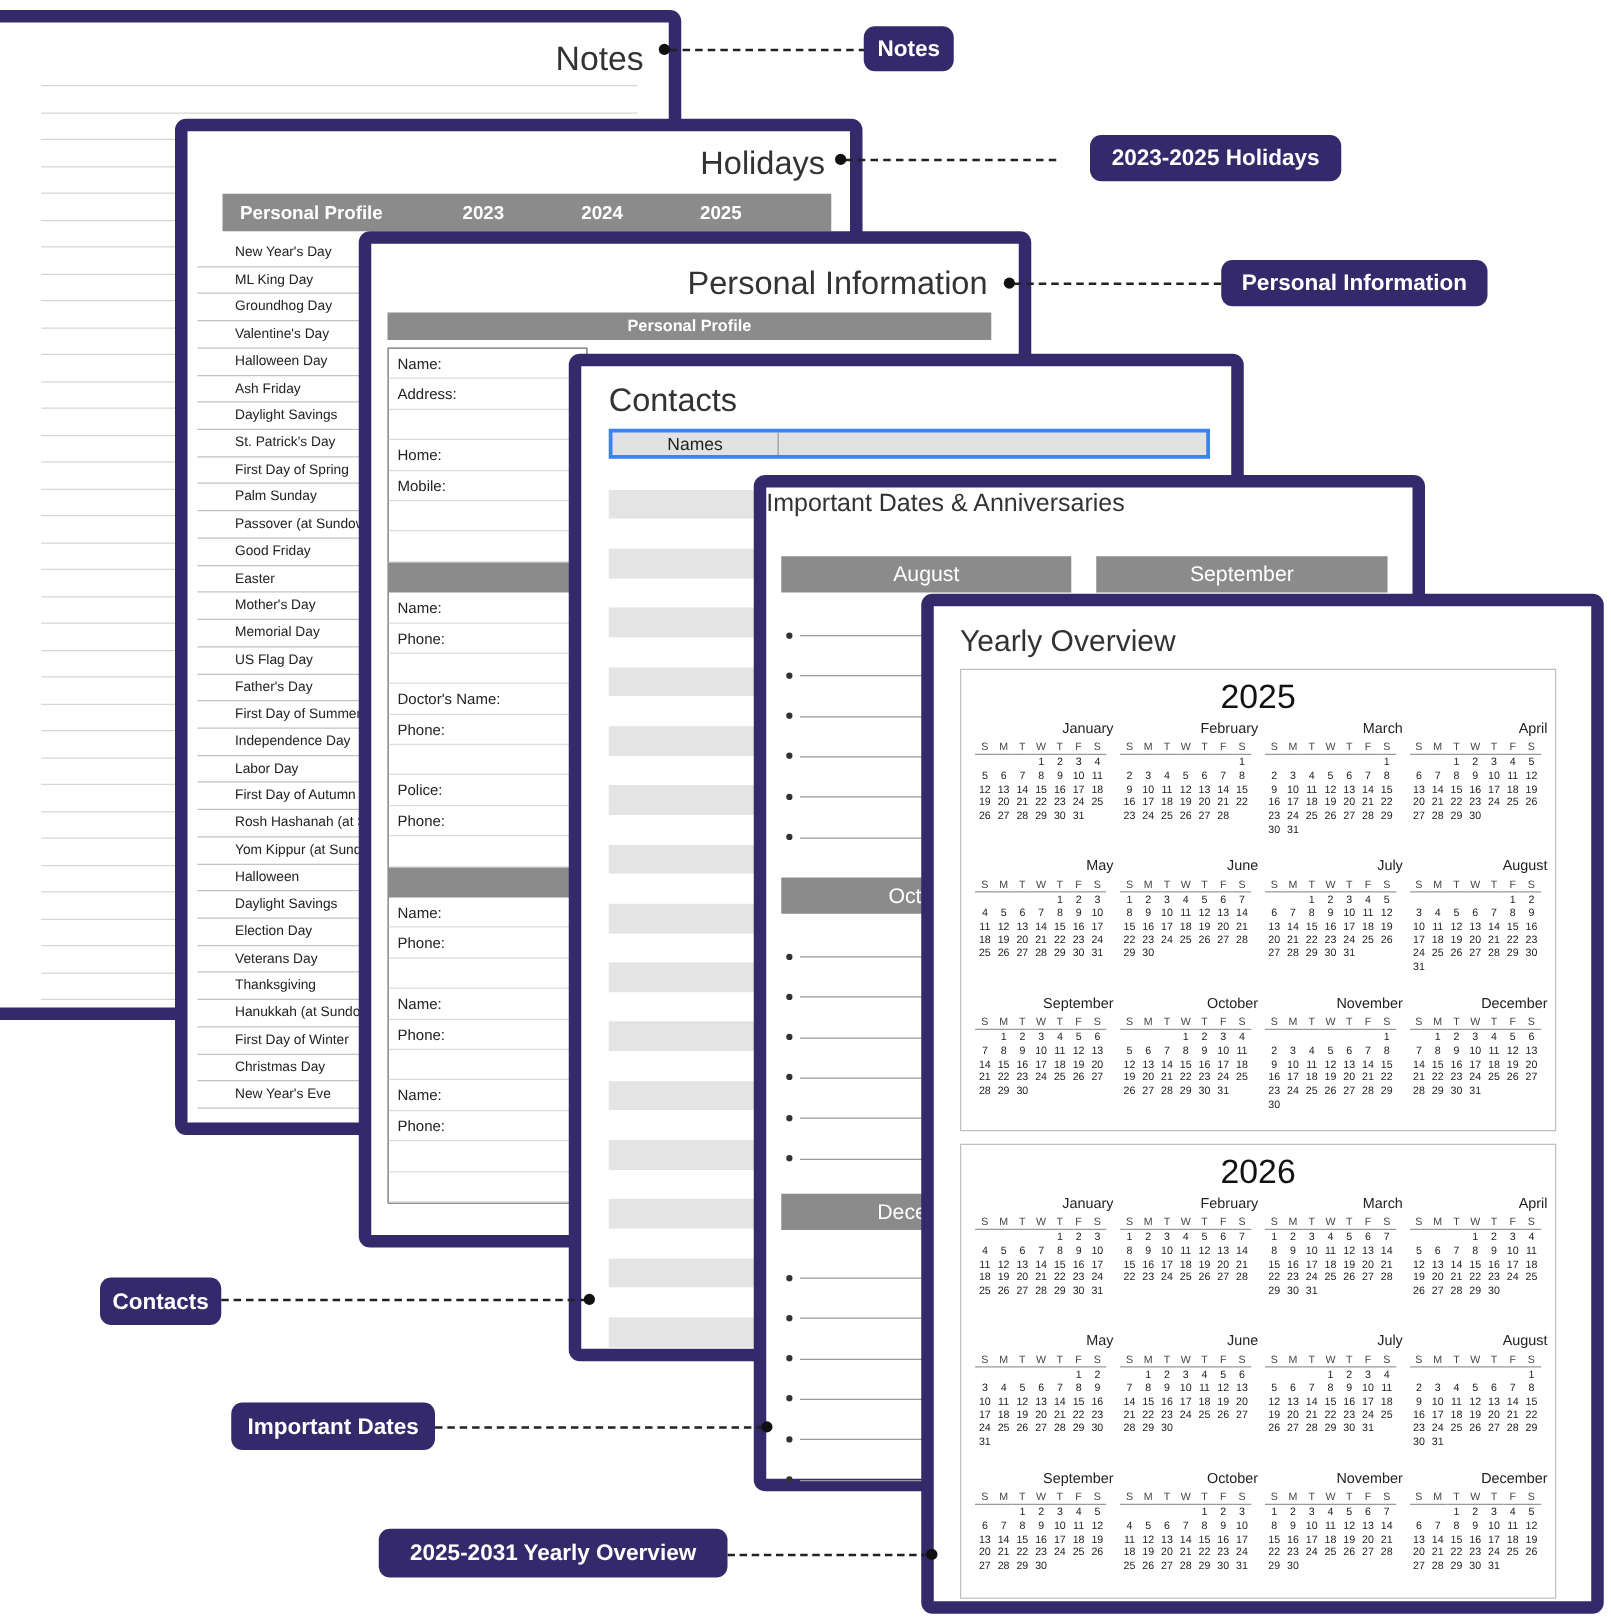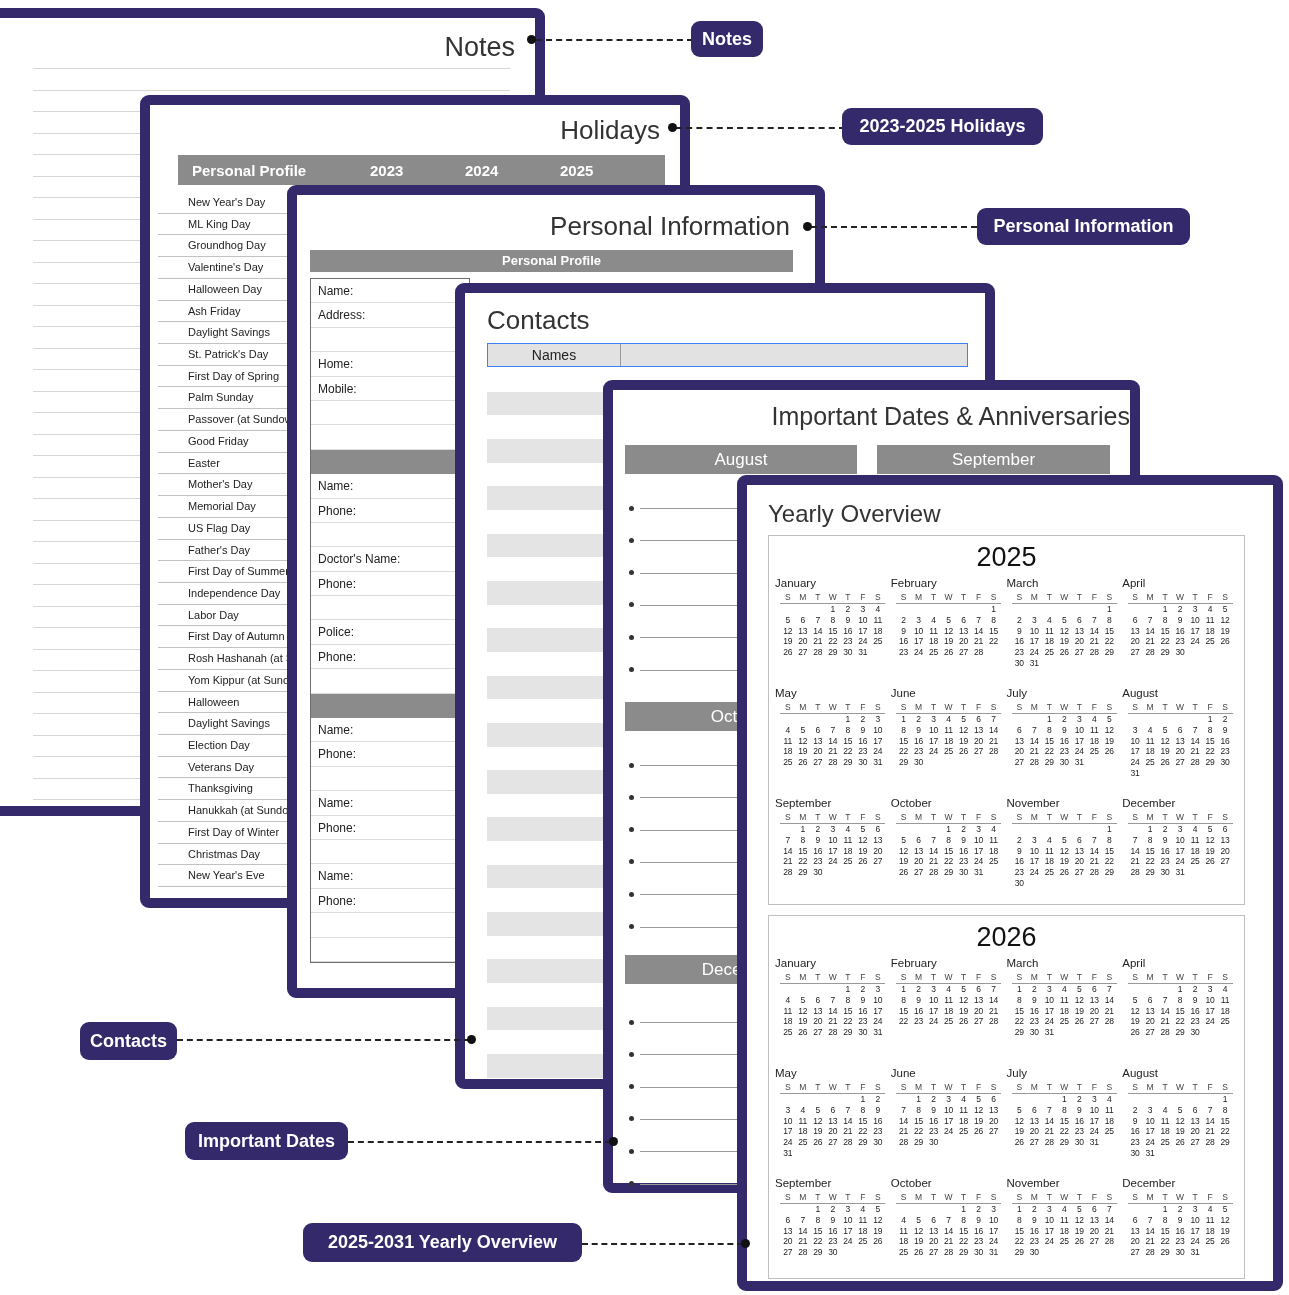--- a/index.html
+++ b/index.html
@@ -13,21 +13,21 @@
   .page-personal{left:287px;top:185px;width:538px;height:813px;z-index:3}
   .page-contacts{left:455px;top:283px;width:540px;height:806px;z-index:4}
   .page-important{left:603px;top:380px;width:537px;height:813px;z-index:5}
   .page-yearly{left:737px;top:475px;width:546px;height:816px;z-index:6}
 
   .ptitle{position:absolute;color:#333;font-weight:400;white-space:nowrap}
   .t-notes{top:14px;right:20px;font-size:27px}
   .t-holidays{top:10px;right:20px;font-size:26px}
   .t-personal{top:16px;right:25px;font-size:26px}
   .t-contacts{top:12px;left:22px;font-size:26px}
-  .t-important{top:12px;left:0;width:100%;text-align:right;font-size:25px}
+  .t-important{top:2px;left:0;width:100%;text-align:left;font-size:20px}
   .t-yearly{top:15px;left:21px;font-size:24px}
 
   
   .rule{position:absolute;left:45px;right:25px;height:0;border-top:1px solid #d6d6d6}
 
   
   .hol-bar{position:absolute;left:28px;top:50px;width:487px;height:30px;background:var(--bar_gray,#8b8b8b);
     color:#fff;font-weight:bold;font-size:15px;display:flex;align-items:center;padding-right:10px}
   .hol-bar .lbl{flex:1;padding-left:14px}
   .hol-bar .yr{width:95px;}
@@ -38,21 +38,21 @@
   
   .per-bar{position:absolute;left:13px;top:55px;width:483px;height:22px;background:var(--bar_gray,#8b8b8b);
     color:#fff;font-weight:bold;font-size:13px;text-align:center;line-height:22px}
   .pform{position:absolute;left:13px;top:83px;width:160px;border:1.5px solid #6e6e6e;background:#fff}
   .prow{height:24.4px;line-height:24.4px;font-size:12px;color:#222;padding-left:7px;
     border-bottom:1px solid #dcdcdc;white-space:nowrap;overflow:hidden}
   .pdiv{background:var(--bar_gray,#8b8b8b);border-bottom:none}
 
   
   .cthead{position:absolute;left:22px;top:50px;width:481px;height:24px;display:flex;
-    background:var(--head_bg,#e2e2e2);border:1px solid #3b82f6;font-size:14px}
+    background:var(--head_bg,#e2e2e2);border:3px solid #3b82f6;font-size:14px}
   .cthead div{display:flex;align-items:center;justify-content:center}
   .cth-names{width:133px;border-right:1px solid #9a9a9a}
   .cth-details{flex:1}
   .stripes{position:absolute;left:22px;top:75px;width:481px}
   .stripe{height:23.67px;background:#fff}
   .stripe.alt{background:var(--stripe,#e4e4e4)}
 
   
   .mbar{position:absolute;height:29px;background:var(--bar_gray,#8b8b8b);color:#fff;font-size:17px;
     display:flex;align-items:center;justify-content:center}
@@ -62,21 +62,21 @@
   .drow.rleft{left:27px;width:220px}
   .drow.rright{left:279px;width:220px}
   .drow::before{content:'';position:absolute;left:-11px;top:-2.5px;width:5px;height:5px;border-radius:50%;background:#333}
 
   
   .yearbox{position:absolute;left:21px;width:477px;border:1px solid #c0c0c0;background:#fff}
   #year-0{top:50px;height:370px}
   #year-1{top:430px;height:364px}
   .ytitle{text-align:center;font-size:27px;color:#111;margin:6px 0 4px}
   .months{display:grid;grid-template-columns:repeat(4,1fr);grid-auto-rows:104px;row-gap:6px;padding:0 6px}
-  .mname{text-align:left;font-size:11.5px;color:#222;margin-bottom:3px}
+  .mname{text-align:right;font-size:11.5px;color:#222;margin-bottom:3px}
   .mgrid{display:grid;grid-template-columns:repeat(7,15px);justify-content:center}
   .dhc{font-size:8.5px;line-height:11px;text-align:center;color:#444;border-bottom:1px solid #999}
   .dcc{font-size:8.5px;line-height:10.8px;text-align:center;color:#222}
 
   
   .badge{position:absolute;background:var(--navy,#33296b);color:#fff;font-weight:bold;font-size:18px;
     display:flex;align-items:center;justify-content:center;border-radius:9px;z-index:20;white-space:nowrap}
   .connector{position:absolute;height:0;border-top:2px dashed #222;z-index:19}
   .cdot{position:absolute;width:9px;height:9px;border-radius:50%;background:#111;z-index:19}
 </style>
@@ -1391,19 +1391,19 @@
   <div class="connector" style="left:177px;top:1039px;width:293px"></div>
   <div class="cdot" style="left:467px;top:1035px"></div>
 
   <div class="connector" style="left:348px;top:1141px;width:263px"></div>
   <div class="cdot" style="left:609px;top:1137px"></div>
 
   <div class="connector" style="left:582px;top:1243px;width:161px"></div>
   <div class="cdot" style="left:741px;top:1239px"></div>
 
   <div class="badge" style="left:691px;top:21px;width:72px;height:36px">Notes</div>
-  <div class="badge" style="left:842px;top:108px;width:201px;height:37px">2023-2025 Holidays</div>
+  <div class="badge" style="left:872px;top:108px;width:201px;height:37px">2023-2025 Holidays</div>
   <div class="badge" style="left:977px;top:208px;width:213px;height:37px">Personal Information</div>
   <div class="badge" style="left:80px;top:1022px;width:97px;height:38px">Contacts</div>
   <div class="badge" style="left:185px;top:1122px;width:163px;height:38px">Important Dates</div>
   <div class="badge" style="left:303px;top:1223px;width:279px;height:39px">2025-2031 Yearly Overview</div>
 
 </div>
 
 </body></html>

